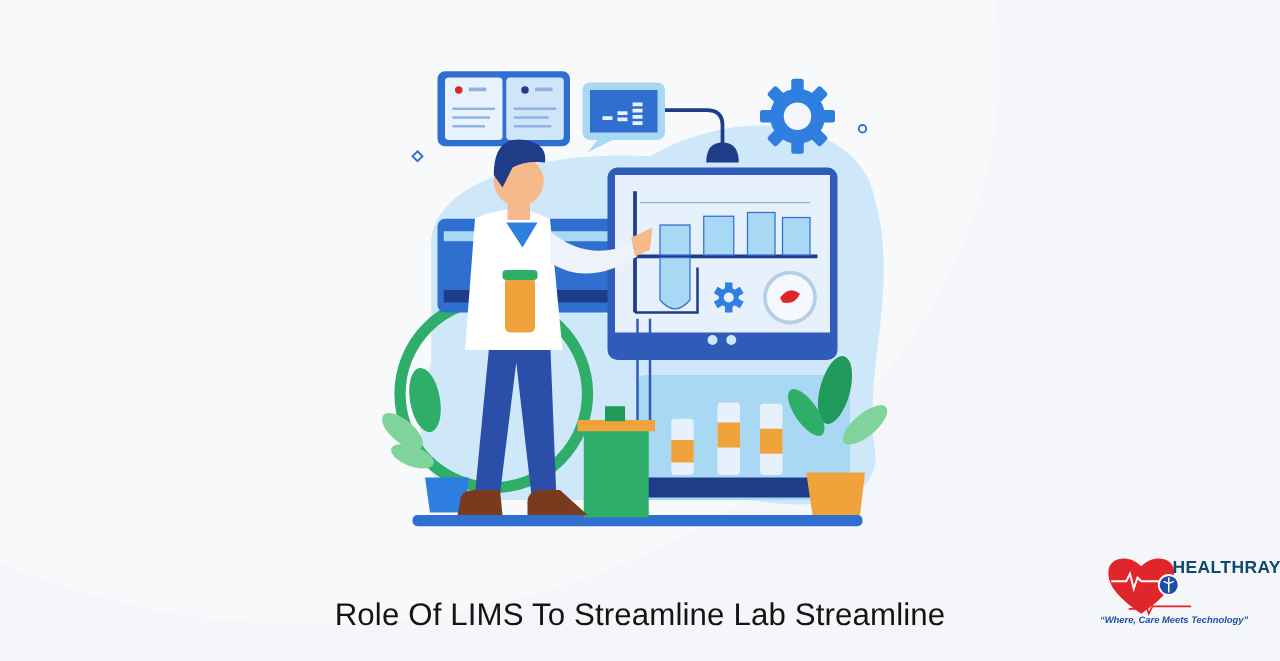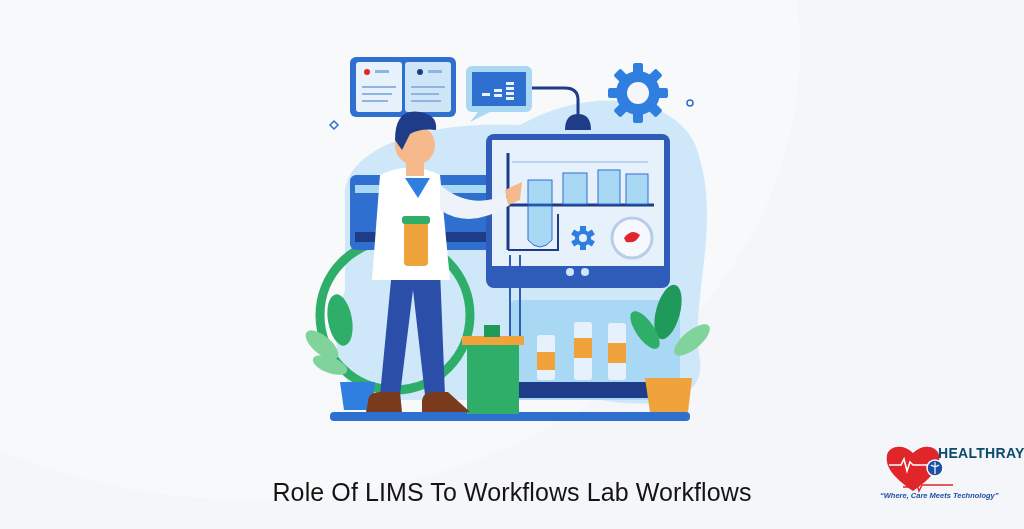--- a/index.html
+++ b/index.html
@@ -151,21 +151,21 @@
     <path d="M440 185 Q470 210 505 195 L510 205 Q470 230 440 210 Z" fill="#eef3fa"></path>
     <path d="M505 190 L522 182 L520 200 L508 205 Z" fill="#f6b98c"></path>
     <circle cx="415" cy="145" r="20" fill="#f6b98c"></circle>
     <path d="M395 140 Q395 108 420 112 Q438 115 436 130 Q420 128 410 134 L402 150 Z" fill="#1f3c88"></path>
     <rect x="406" y="160" width="18" height="16" fill="#f6b98c"></rect>
     <rect x="404" y="222" width="24" height="44" rx="4" fill="#f0a33a"></rect>
     <rect x="402" y="216" width="28" height="8" rx="3" fill="#2fae6a"></rect>
   </g>
 </svg>
 
-<div class="title">Role Of LIMS To Workflows Lab Workflows</div>
+<div class="title">Role Of LIMS To Streamline Lab Streamline</div>
 
 <div class="logo">
   <svg width="70" height="52" viewBox="0 0 70 52" style="position:absolute;left:3px;top:0;">
     <path d="M30 48 C 10 34, 2 24, 4 12 C 6 3, 20 0, 30 10 C 40 0, 54 3, 56 12 C 58 24, 50 34, 30 48 Z" fill="#e0262b"></path>
     <path d="M6 22 L18 22 L21 16 L24 28 L27 19 L30 22 L44 22" stroke="#ffffff" stroke-width="1.6" fill="none"></path>
     <circle cx="52" cy="25" r="8" fill="#1d4fa6" stroke="#ffffff" stroke-width="1.5"></circle>
     <path d="M52 19 L52 31 M48 22 Q52 25 56 22" stroke="#ffffff" stroke-width="1.2" fill="none"></path>
     <path d="M20 44 L30 44 L33 38 L36 48 L39 42 L70 42" stroke="#e0262b" stroke-width="1.4" fill="none"></path>
   </svg>
   <div class="logo-name">HEALTHRAY</div>

